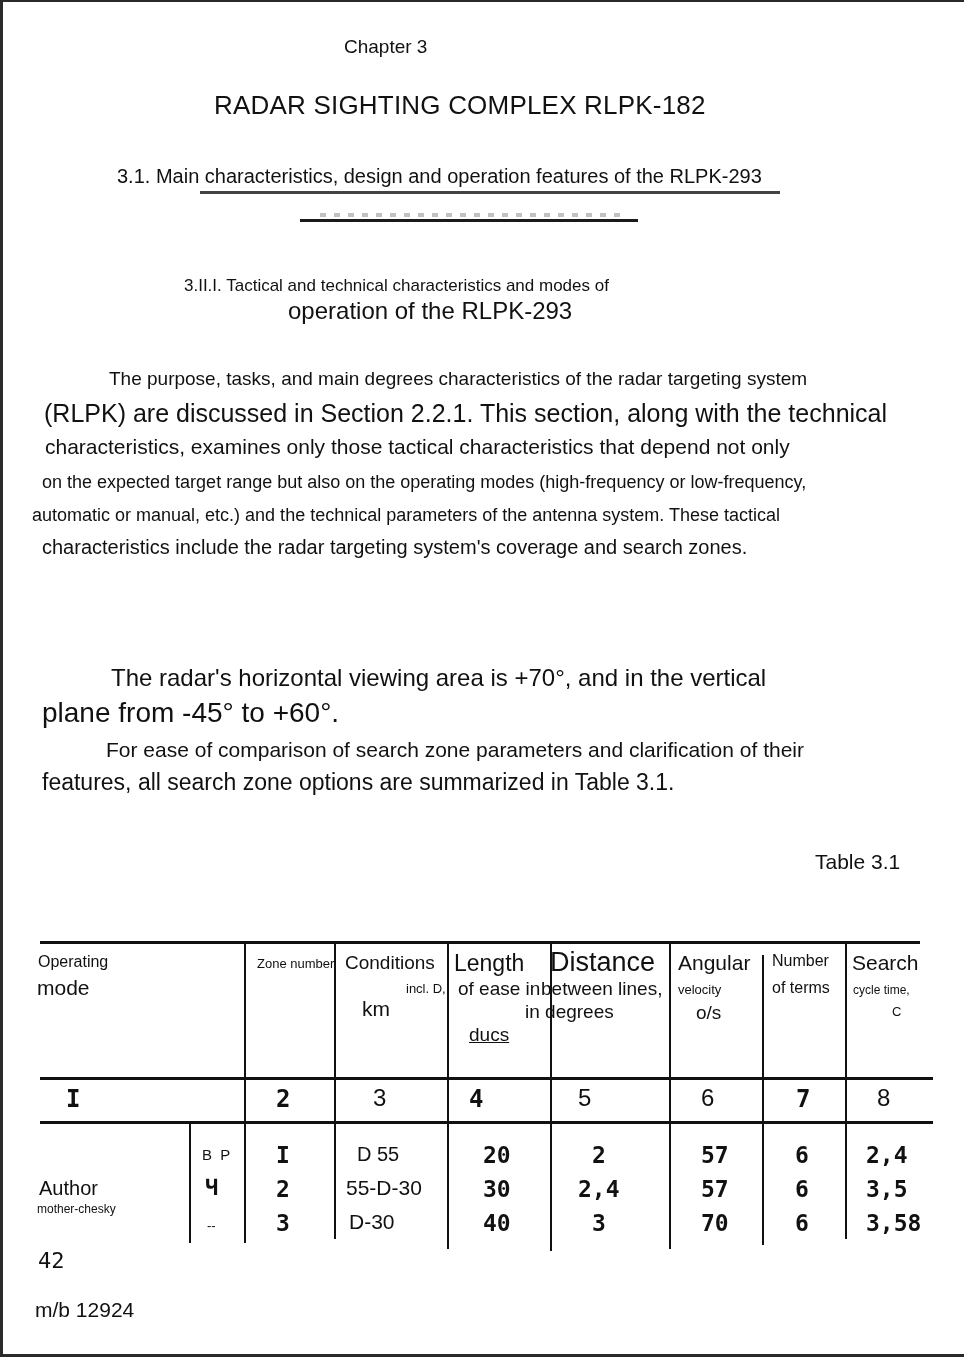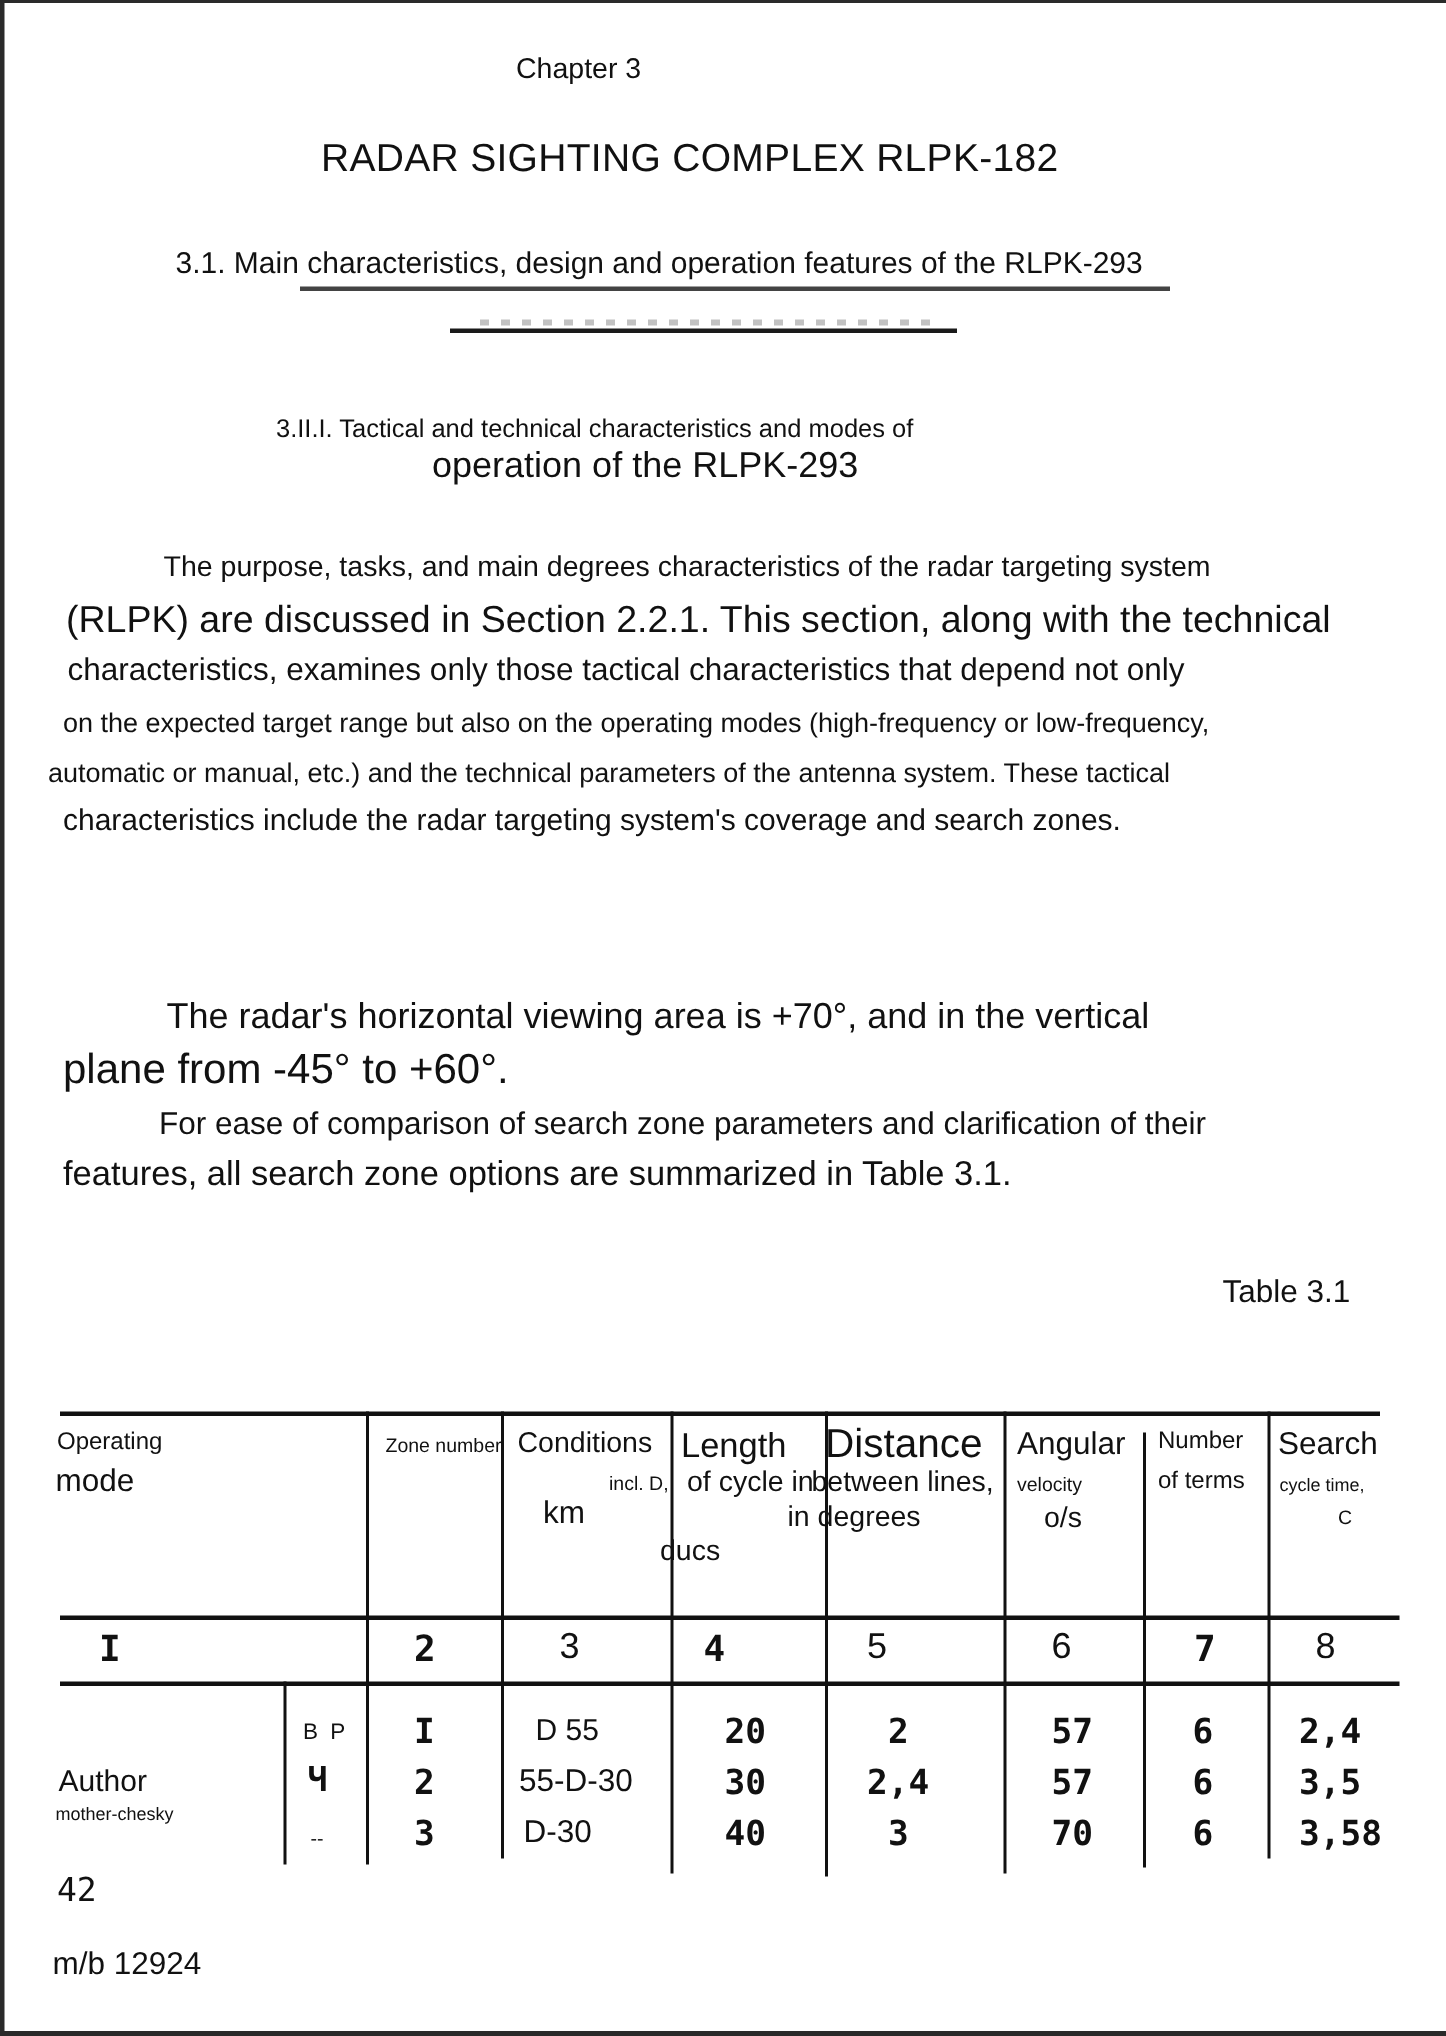--- a/index.html
+++ b/index.html
@@ -102,22 +102,22 @@
   <div class="cell h-sm" style="left:38px; top:953px;">Operating</div>
   <div class="cell h-big" style="left:37px; top:976px; font-size:21px;">mode</div>
 
   <div class="cell h-xs" style="left:257px; top:956px;">Zone number</div>
 
   <div class="cell h-med" style="left:345px; top:952px;">Conditions</div>
   <div class="cell h-xs" style="left:362px; top:981px;padding-left:44px;">incl. D,</div>
   <div class="cell" style="left:362px; top:997px; font-size:21px;">km</div>
 
   <div class="cell h-big" style="left:454px; top:950px;">Length</div>
-  <div class="cell h-med" style="left:458px; top:978px;">of cycle in</div>
-  <div class="cell h-med" style="left:440px; top:1024px;">ducs</div>
+  <div class="cell h-med" style="left:458px; top:978px;">of ease in</div>
+  <div class="cell h-med" style="left:469px; top:1024px;text-decoration:underline;">ducs</div>
 
   <div class="cell" style="left:550px; top:947px; font-size:27px;">Distance</div>
   <div class="cell h-med" style="left:541px; top:978px;">between lines,</div>
   <div class="cell h-med" style="left:525px; top:1001px;">in degrees</div>
 
   <div class="cell h-big" style="left:678px; top:951px; font-size:21px;">Angular</div>
   <div class="cell h-xs" style="left:678px; top:982px;">velocity</div>
   <div class="cell h-med" style="left:696px; top:1002px;">o/s</div>
 
   <div class="cell h-sm" style="left:772px; top:952px;">Number</div>

